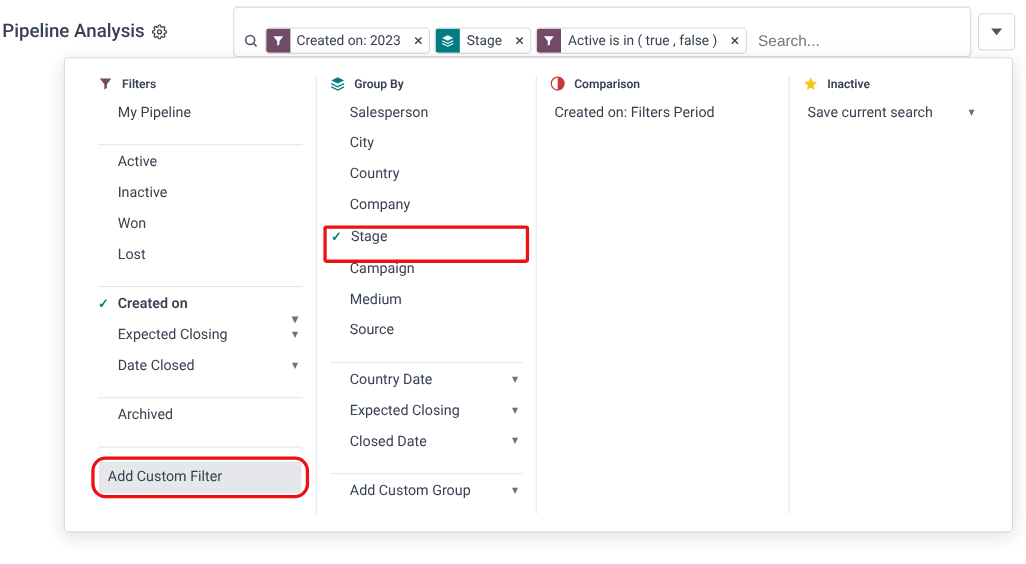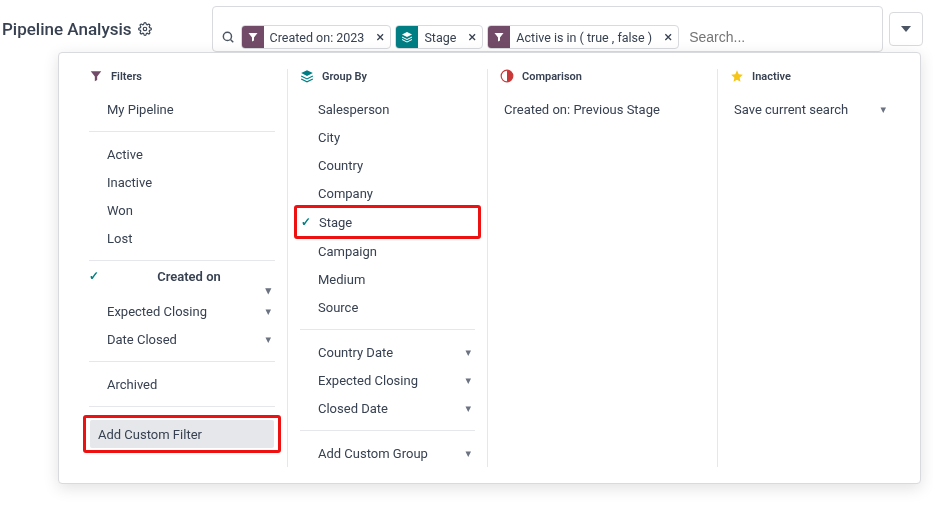--- a/index.html
+++ b/index.html
@@ -24,28 +24,28 @@
   .panel { position:absolute; top:52px; left:58px; right:12px; background:#fff; border:1px solid #d8dadd; border-radius:4px; box-shadow:0 4px 16px rgba(0,0,0,.12); display:flex; padding: 16px 18px 16px 18px; }
 
   .col { padding: 0 12px; }
   .col-filters { width: 210px; }
   .col-group { width: 200px; border-left:1px solid #e5e7eb; }
   .col-comp { width: 230px; border-left:1px solid #e5e7eb; }
   .col-fav { flex:1; border-left:1px solid #e5e7eb; }
 
   .col-head { display:flex; align-items:center; gap:8px; font-weight:600; font-size:11px; color:#374151; margin-bottom:12px; }
 
-  .item { display:flex; align-items:center; height:28px; padding:0 4px 0 18px; color:#374151; cursor:pointer; position:relative;}
+  .item { display:flex; align-items:flex-start; height:28px; padding:0 4px 0 18px; color:#374151; cursor:pointer; position:relative;}
   .item.bold { font-weight:600;flex-direction:column; }
   .item .chev { margin-left:auto; color:#6b7280; font-size:11px; }
   .item.checked::before { content:"✓"; position:absolute; left:0px; color:#017e84; font-size:12px; font-weight:bold;}
   .divider { height:1px; background:#e5e7eb; margin:8px 0; }
 
   .redbox { border:3px solid #e11; border-radius:3px; }
-  .redbox-add-filter { margin:4px -6px 0 -6px; padding:2px 4px;}
+  .redbox-add-filter { margin:4px -6px 0 -6px; padding:2px 4px;border-radius:13px;}
   .add-filter-btn { background:#e5e7eb; padding:6px 8px; border-radius:2px; }
   .redbox-stage { margin: -2px -6px; padding: 0 4px; }
 
   svg { display:block; }
 </style>
 </head>
 <body>
 
 <div class="topbar">
   <div class="page-title">
@@ -221,21 +221,21 @@
     <div class="col-head">
       <span>
         <svg width="14" height="14" viewBox="0 0 24 24">
             <circle cx="12" cy="12" r="10" fill="none" stroke="#c93838" stroke-width="2"></circle>
             <path d="M12 2a10 10 0 0 1 0 20z" fill="#c93838"></path>
           </svg>
       </span>
       <span>Comparison</span>
     </div>
     <div class="item" style="padding-left:4px">
-        <span>Created on: Previous Stage</span>
+        <span>Created on: Filters Period</span>
       </div>
   </div>
 
   <div class="col col-fav">
     <div class="col-head">
       <span>
         <svg width="14" height="14" viewBox="0 0 24 24" fill="#f5c518">
             <path d="M12 2l2.9 6.9L22 10l-5.5 4.8L18 22l-6-3.6L6 22l1.5-7.2L2 10l7.1-1.1z"></path>
           </svg>
       </span>

